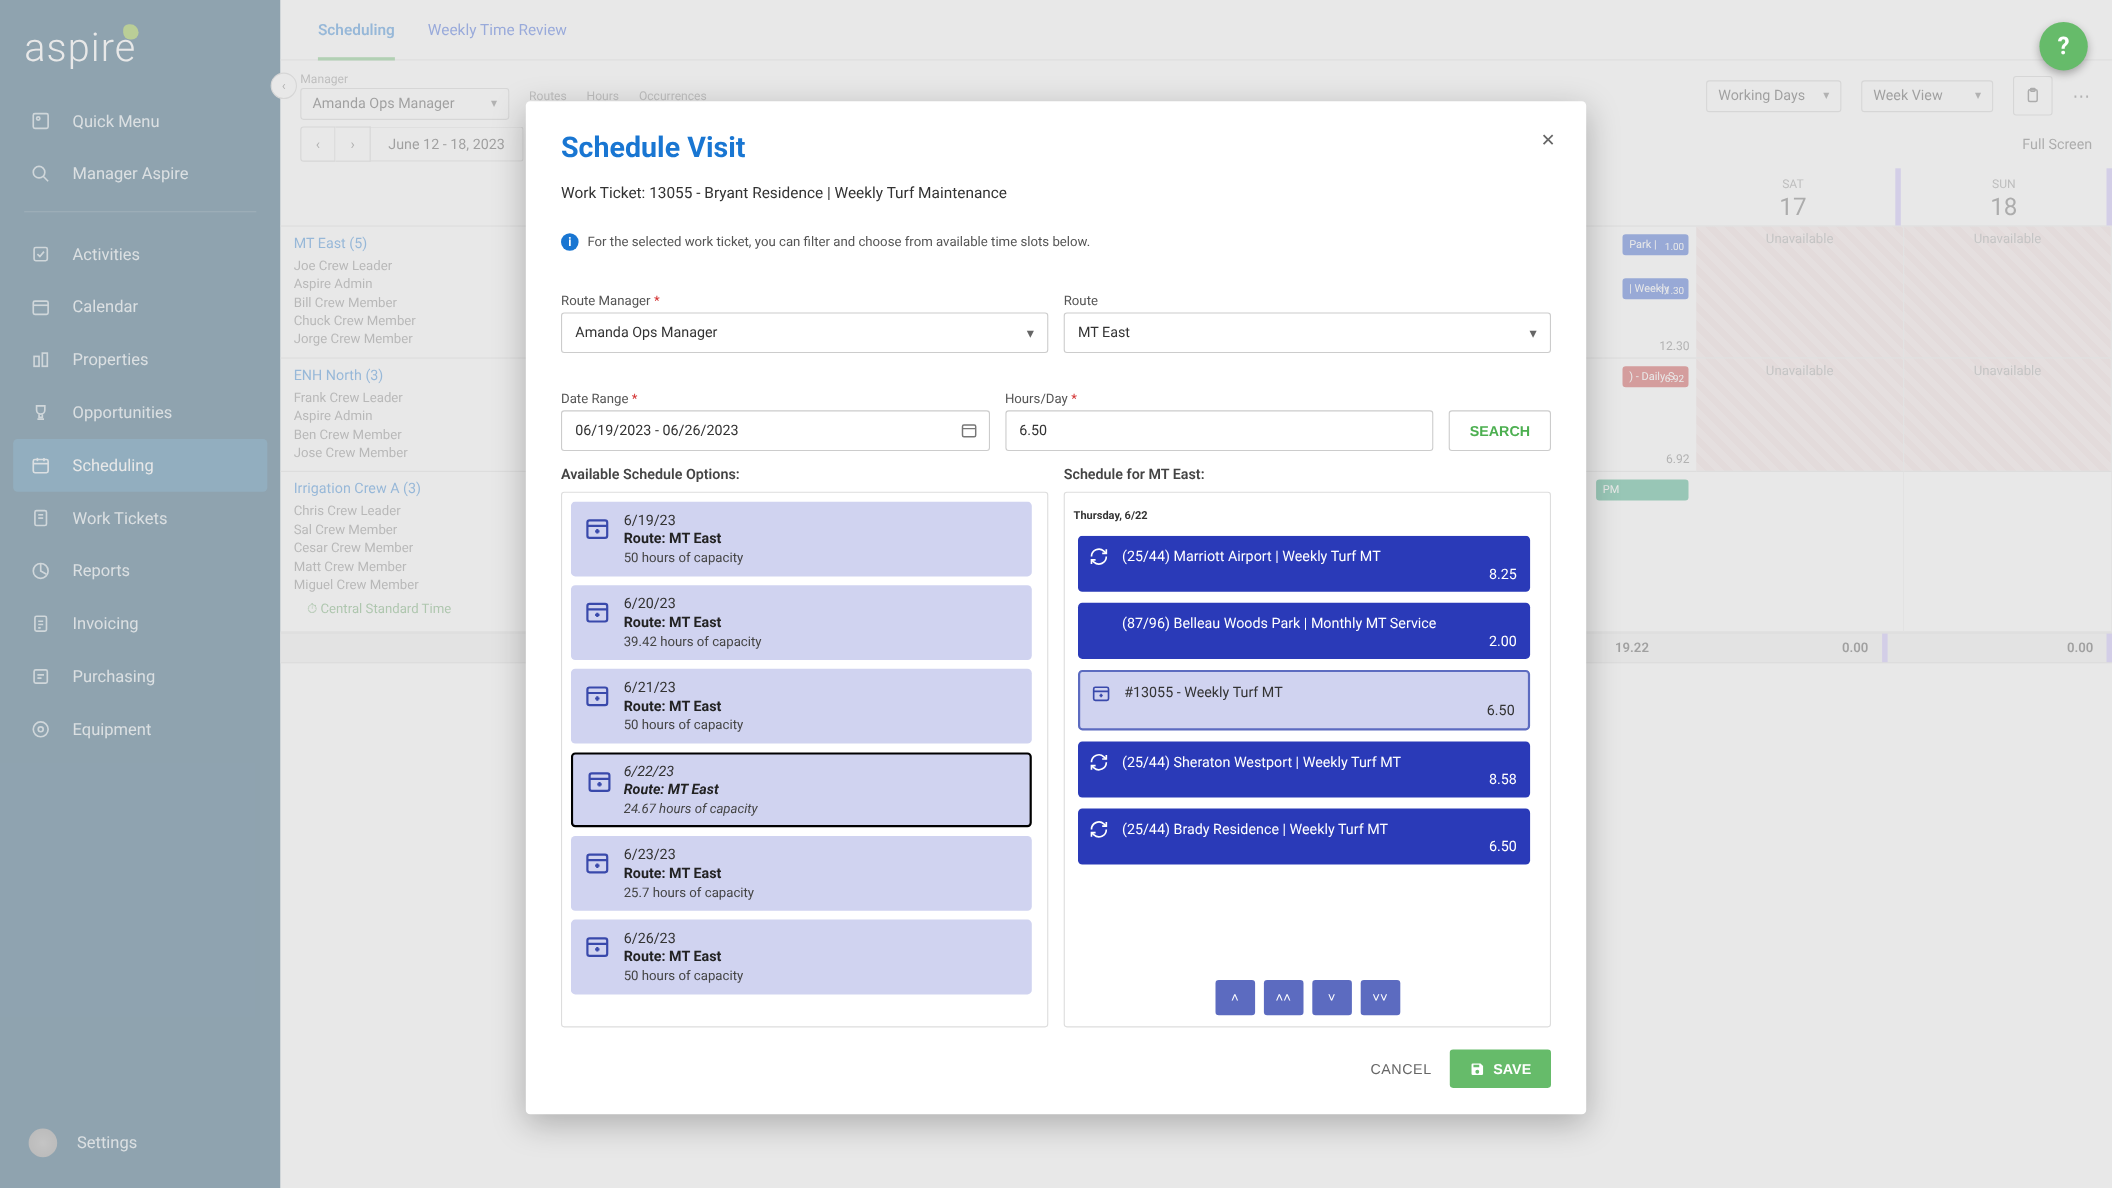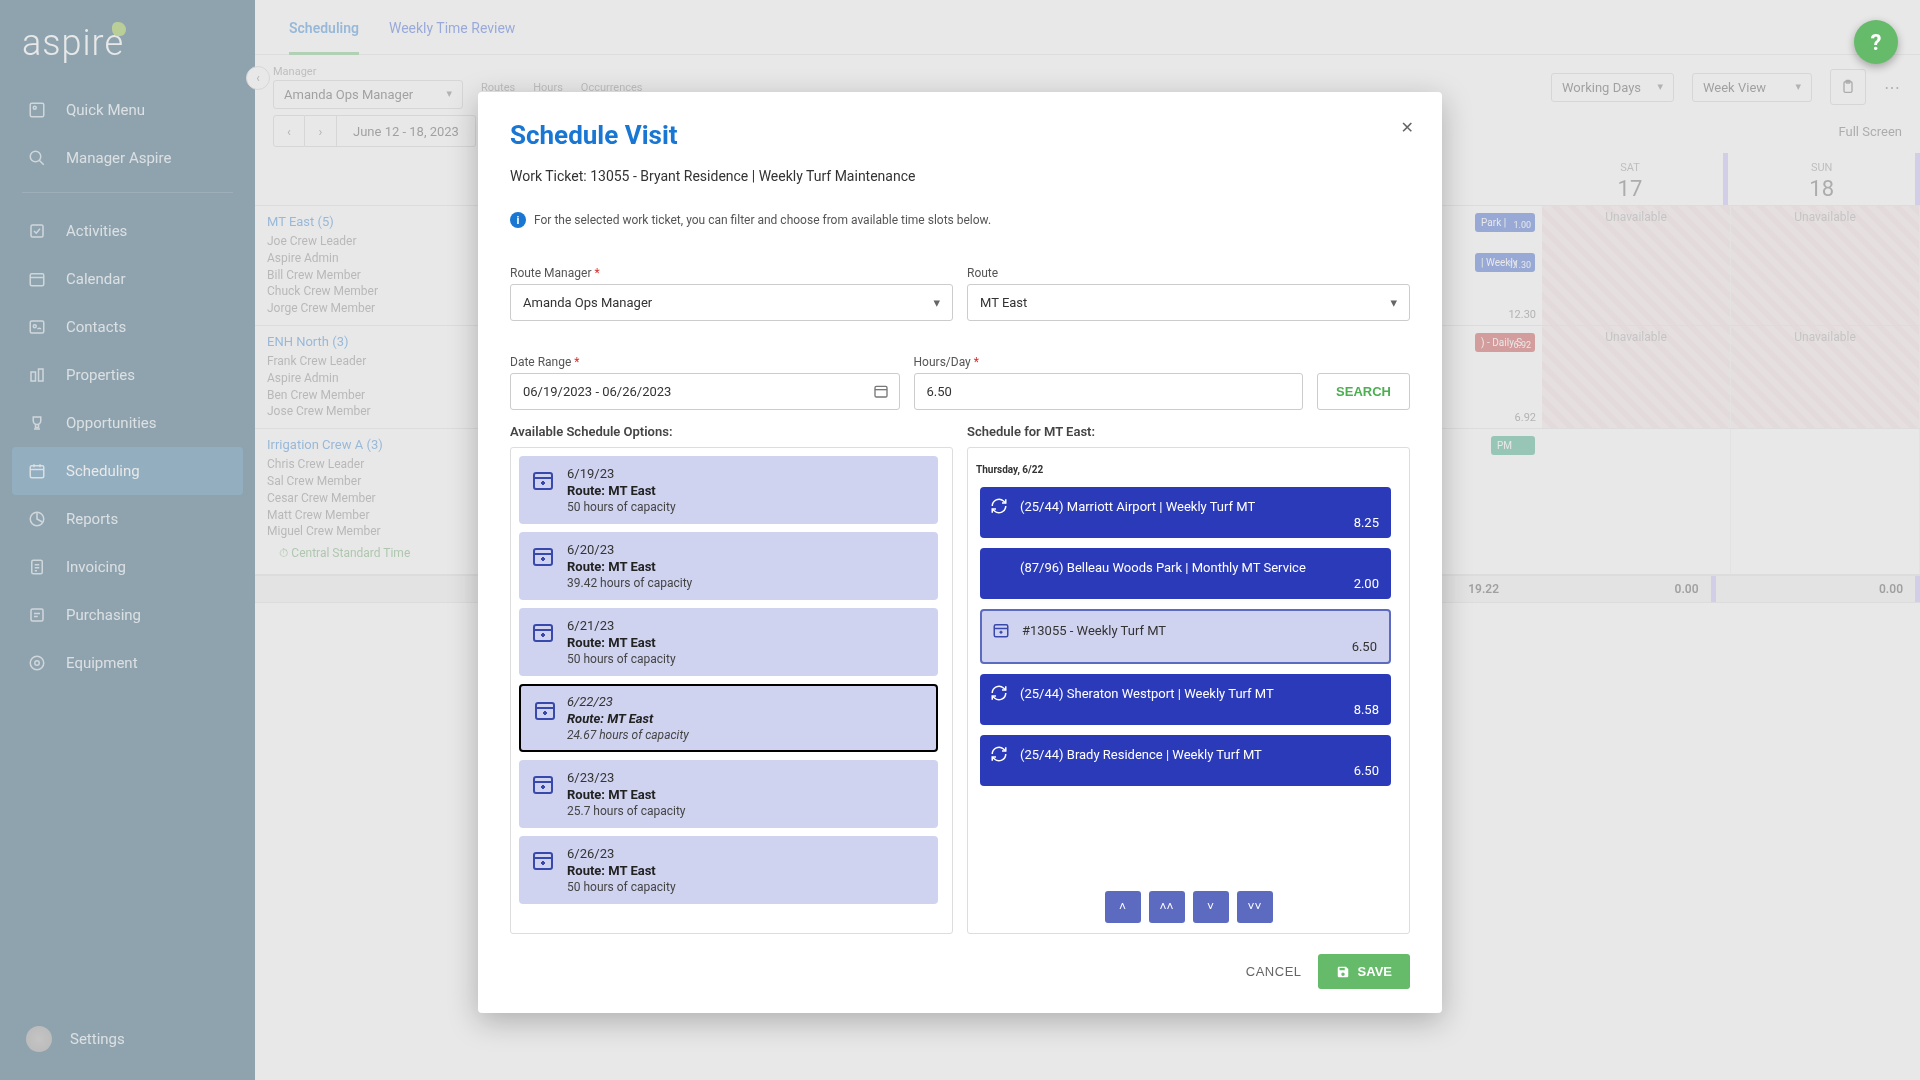--- a/index.html
+++ b/index.html
@@ -150,30 +150,20 @@
           <svg width="18" height="18" viewBox="0 0 24 24" fill="none" stroke="currentColor" stroke-width="2">
             <rect x="3" y="5" width="18" height="16" rx="2"></rect>
             <line x1="3" y1="10" x2="21" y2="10"></line>
           </svg>
         </span>
         <span>Calendar</span>
       </li>
     <li>
         <span class="ico">
           <svg width="18" height="18" viewBox="0 0 24 24" fill="none" stroke="currentColor" stroke-width="2">
-            <rect x="3" y="4" width="18" height="16" rx="2"></rect>
-            <circle cx="9" cy="11" r="2"></circle>
-            <path d="M13 15c0-2 4-2 4 0"></path>
-          </svg>
-        </span>
-        <span>Contacts</span>
-      </li>
-    <li>
-        <span class="ico">
-          <svg width="18" height="18" viewBox="0 0 24 24" fill="none" stroke="currentColor" stroke-width="2">
             <rect x="4" y="8" width="6" height="12"></rect>
             <rect x="14" y="4" width="6" height="16"></rect>
           </svg>
         </span>
         <span>Properties</span>
       </li>
     <li>
         <span class="ico">
           <svg width="18" height="18" viewBox="0 0 24 24" fill="none" stroke="currentColor" stroke-width="2">
             <path d="M7 4h10v5a5 5 0 01-10 0V4z"></path>
@@ -186,20 +176,30 @@
     <li class="active">
         <span class="ico">
           <svg width="18" height="18" viewBox="0 0 24 24" fill="none" stroke="currentColor" stroke-width="2">
             <rect x="3" y="5" width="18" height="16" rx="2"></rect>
             <line x1="3" y1="10" x2="21" y2="10"></line>
             <line x1="8" y1="3" x2="8" y2="7"></line>
             <line x1="16" y1="3" x2="16" y2="7"></line>
           </svg>
         </span>
         <span>Scheduling</span>
+      </li>
+    <li>
+        <span class="ico">
+          <svg width="18" height="18" viewBox="0 0 24 24" fill="none" stroke="currentColor" stroke-width="2">
+            <rect x="5" y="3" width="14" height="18" rx="2"></rect>
+            <line x1="9" y1="8" x2="15" y2="8"></line>
+            <line x1="9" y1="12" x2="15" y2="12"></line>
+          </svg>
+        </span>
+        <span>Work Tickets</span>
       </li>
     <li>
         <span class="ico">
           <svg width="18" height="18" viewBox="0 0 24 24" fill="none" stroke="currentColor" stroke-width="2">
             <circle cx="12" cy="12" r="9"></circle>
             <path d="M12 3v9l7 4"></path>
           </svg>
         </span>
         <span>Reports</span>
       </li>
@@ -332,21 +332,21 @@
           <div class="crew-cell">
             <div class="crew-name">Irrigation Crew A (3)</div>
             <div class="mem">Chris Crew Leader</div>
             <div class="mem">Sal Crew Member</div>
             <div class="mem">Cesar Crew Member</div>
             <div class="mem">Matt Crew Member</div>
             <div class="mem">Miguel Crew Member</div>
             <div class="tz-row">⏱ <span>Central Standard Time</span></div>
           </div>
           <div style="flex:4.4; border-bottom:1px solid #ddd; position:relative">
-            <div class="evt green" style="position:absolute; right:4px; top:4px; width:44px;"><span>PM</span></div>
+            <div class="evt green" style="position:absolute; right:4px; top:4px; width:84px;"><span>PM</span></div>
           </div>
           <div class="day-cell"></div>
           <div class="day-cell"></div>
         </div>
 
         <div class="totals-row">
           <div class="crew-col">Totals:</div>
           <div style="flex:4.4; text-align:right; padding:6px 12px;">19.22</div>
           <div class="day-col">0.00</div>
           <div class="day-col">0.00</div>

